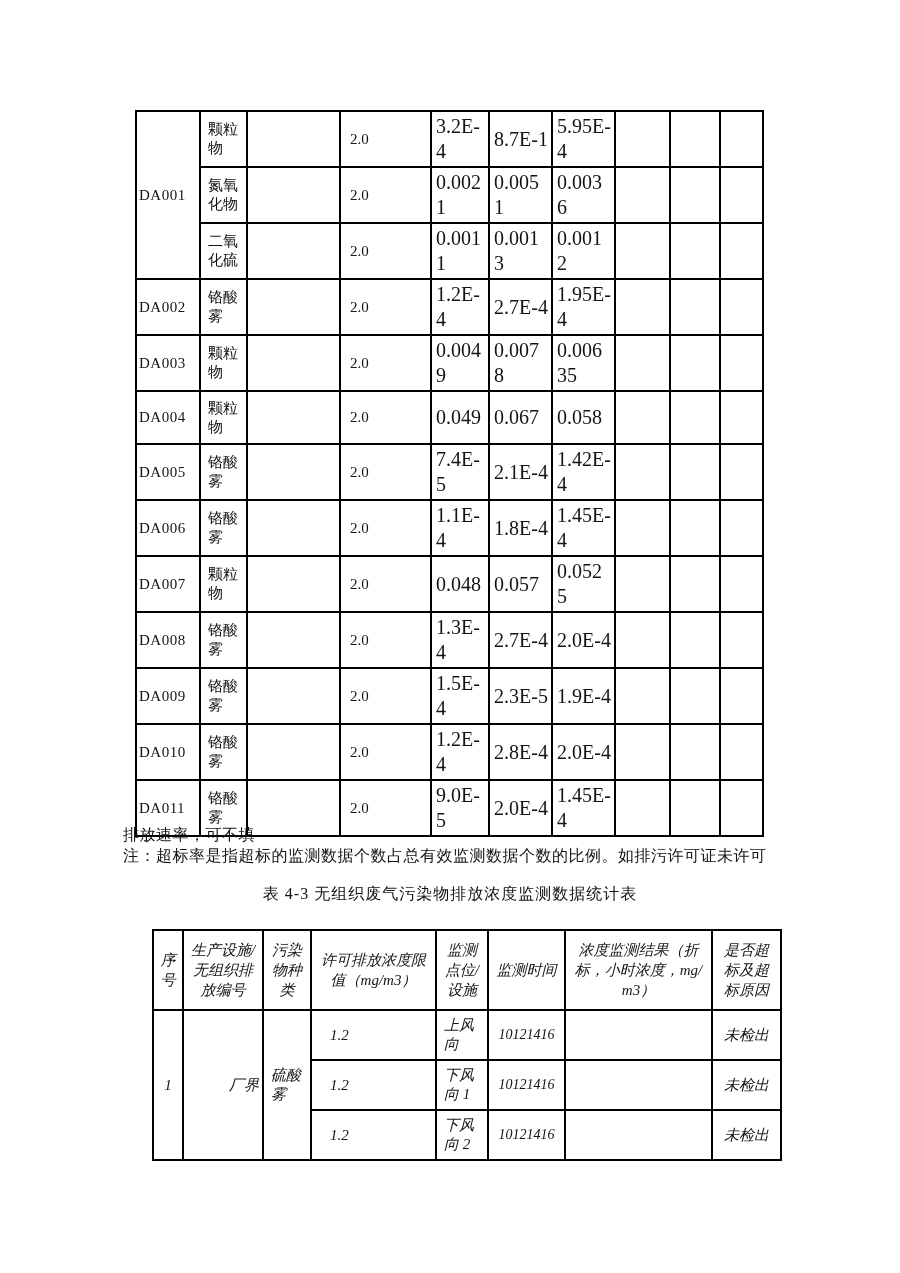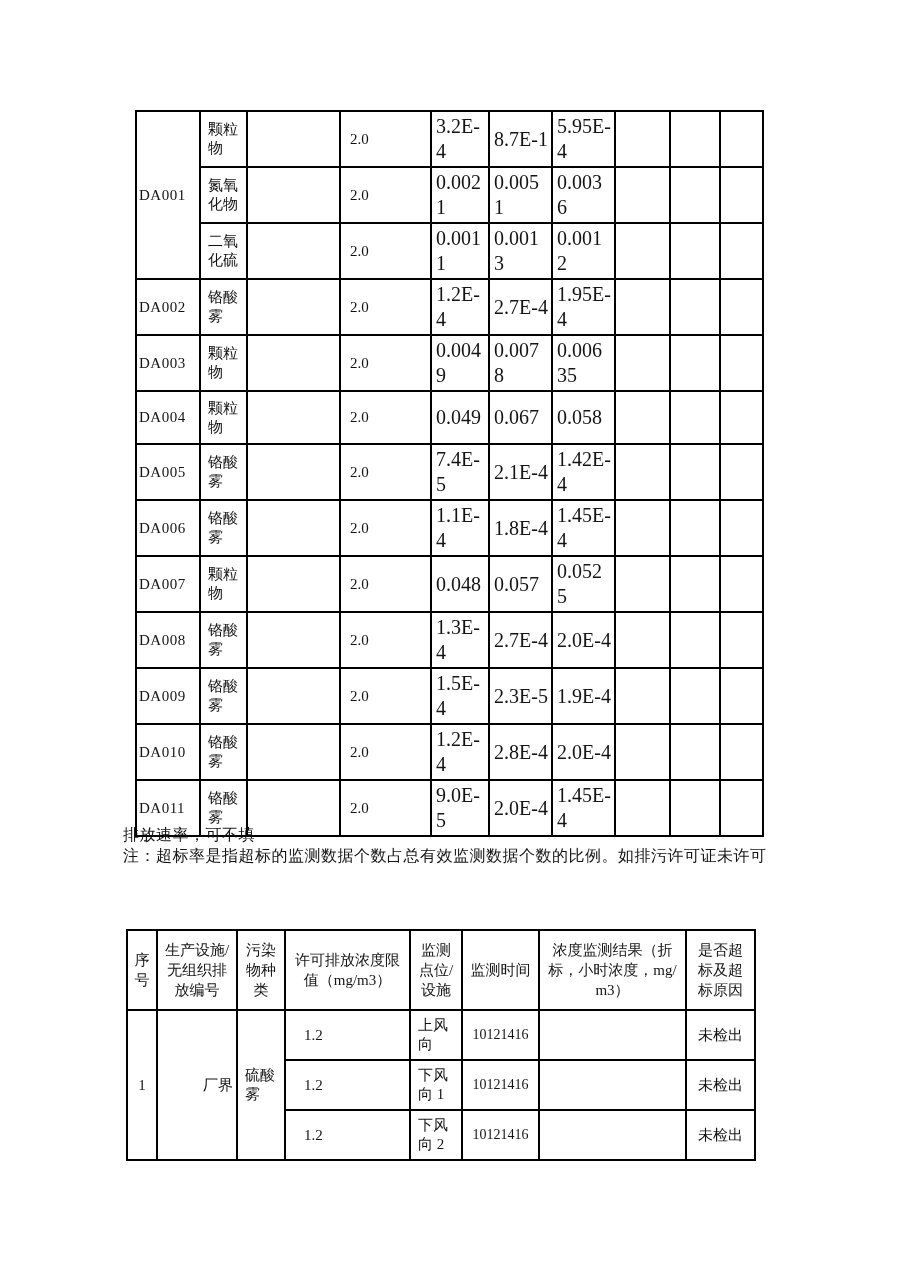--- a/index.html
+++ b/index.html
@@ -17,21 +17,21 @@
   .c-poll{padding-left:7px;}
   .c-limit{padding-left:9px;}
   .c-val{padding-left:4px;font-size:20px;margin-left:12px;}
   .c-blank{padding:0;}
   
   .note{position:absolute;left:123px;top:824px;width:665px;font-size:16px;
         line-height:21px;letter-spacing:0.5px;}
   .sec-title{position:absolute;left:0;top:884px;width:900px;text-align:center;
         font-size:16px;letter-spacing:1px;}
   
-  .t2{position:absolute;left:126px;top:929px;}
+  .t2{position:absolute;left:152px;top:929px;font-style:italic;}
   .t2 tr{height:50px;}
   .t2 tr.hdr{height:80px;}
   .h-cell{text-align:center;padding:2px 6px;line-height:1.35;}
   .c-seq{text-align:center;}
   .c-fac{padding-left:8px;text-align:right;}
   .c-limit2{padding-left:18px;}
   .c-point{padding-left:7px;border-radius:9px;}
   .c-time{text-align:center;font-size:14px;padding:2px 1px;}
   .c-exceed{text-align:center;}
 </style>
@@ -209,20 +209,21 @@
       <td class="c-blank"></td>
     </tr>
   </tbody>
     </table>
 
   <div class="note">
     <div>排放速率，可不填</div>
     <div>注：超标率是指超标的监测数据个数占总有效监测数据个数的比例。如排污许可证未许可</div>
   </div>
 
+  <div class="sec-title">表 4-3 无组织废气污染物排放浓度监测数据统计表</div>
 
   <table class="t2">
     <colgroup>
       <col style="width:30px">
         <col style="width:80px">
         <col style="width:48px">
       <col style="width:125px">
         <col style="width:52px">
         <col style="width:77px">
       <col style="width:147px">

